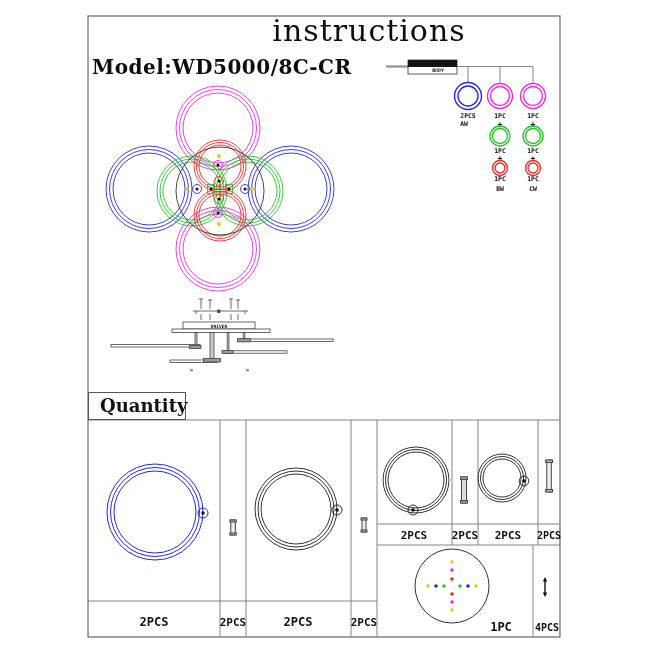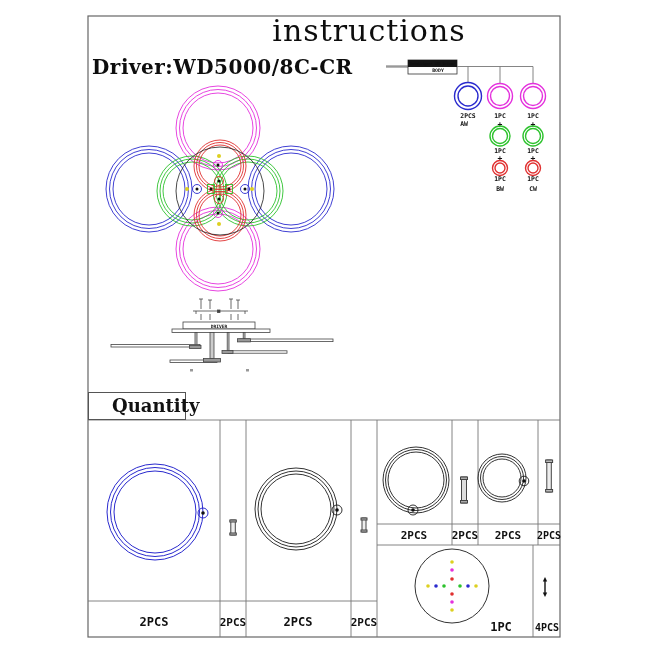--- a/index.html
+++ b/index.html
@@ -5,21 +5,21 @@
   html,body{margin:0;padding:0;background:#fff;}
   body{width:650px;height:650px;position:relative;overflow:hidden;
        font-family:"DejaVu Serif", serif;color:#111;}
   #diagram{position:absolute;left:0;top:0;}
   .title{position:absolute;left:0;top:13px;width:650px;text-align:center;
          font-size:30px;letter-spacing:1px;color:#0d0d0d;padding-left:44px;}
   .model{position:absolute;left:92px;top:55px;font-size:20px;font-weight:bold;
          letter-spacing:.5px;color:#0d0d0d;}
   .quantity{position:absolute;left:88px;top:392px;width:98px;height:28px;
             border:1px solid #555;box-sizing:border-box;background:#fff;
-            font-size:18px;font-weight:bold;line-height:26px;padding-left:23px;}
+            font-size:18px;font-weight:bold;line-height:26px;padding-left:11px;}
   svg text{font-family:"DejaVu Sans Mono", monospace;font-weight:bold;fill:#101010;}
 </style>
 </head>
 <body>
 
 <svg id="diagram" width="650" height="650" viewBox="0 0 650 650">
 
   <rect x="88" y="16" width="472" height="621" fill="none" stroke="#666" stroke-width="1.2"></rect>
 
   <g stroke-width="0.9" fill="none">
@@ -314,14 +314,14 @@
     <g stroke="#111" fill="#111">
       <line x1="545" y1="581" x2="545" y2="593" stroke-width="1.4"></line>
       <path d="M545 577l-2.2 4.4h4.4z" stroke="none"></path>
       <path d="M545 597l-2.2 -4.4h4.4z" stroke="none"></path>
     </g>
     <text x="547" y="631" font-size="10" text-anchor="middle">4PCS</text>
   </g>
 </svg>
 
 <div class="title">instructions</div>
-<div class="model">Driver:WD5000/8C-CR</div>
+<div class="model">Model:WD5000/8C-CR</div>
 <div class="quantity">Quantity</div>
 
 </body></html>

